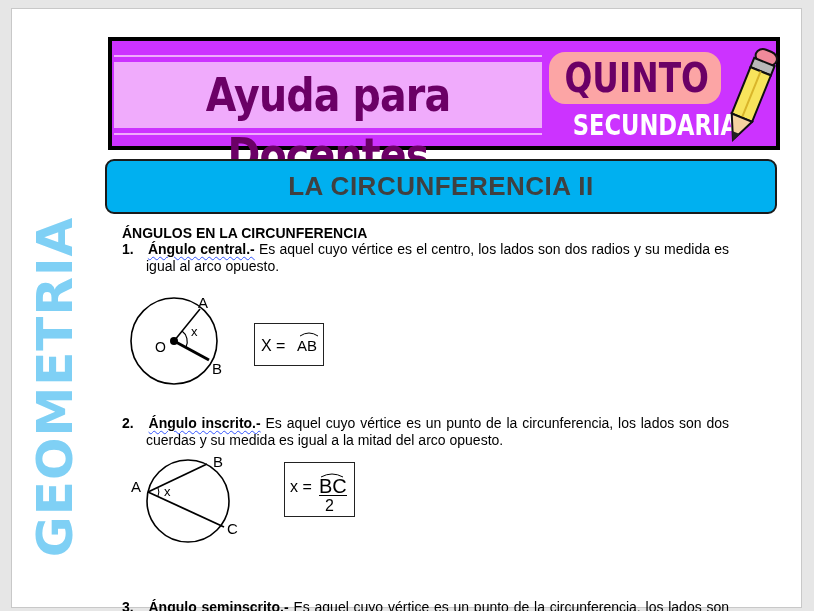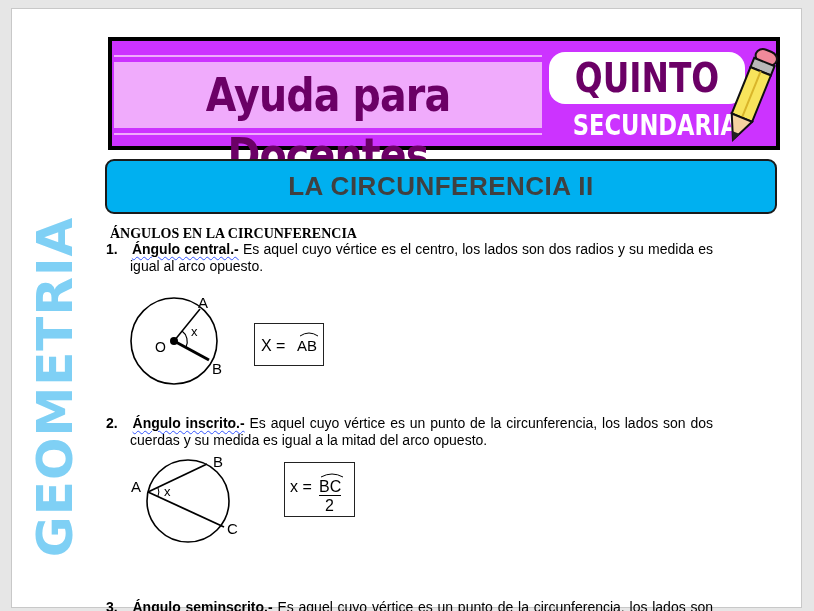--- a/index.html
+++ b/index.html
@@ -5,31 +5,31 @@
   html, body { margin:0; padding:0; }
   body { width:814px; height:611px; background:#e6e6e6; position:relative; overflow:hidden; font-family:"Liberation Sans", sans-serif; }
   .page { position:absolute; left:11px; top:8px; width:791px; height:600px; background:#ffffff; border:1px solid #c8c8c8; box-sizing:border-box; }
   .banner { position:absolute; left:108px; top:37px; width:672px; height:113px; background:#000; }
   .banner-inner { position:absolute; left:4px; top:4px; right:4px; bottom:4px; background:#cc33ff; }
   .strip { position:absolute; left:2px; top:14px; width:428px; height:80px; background:#f0abfc; }
   .strip .line { position:absolute; left:0; right:0; height:5px; background:#cc33ff; }
   .strip .line.t { top:2px; }
   .strip .line.b { bottom:2px; }
   .ayuda { position:absolute; left:0; right:0; top:10px; text-align:center; font-family:"DejaVu Sans", sans-serif; font-weight:bold; font-size:46px; color:#6b0066; letter-spacing:-1px; transform:scaleX(0.86); transform-origin:center; line-height:60px; }
-  .quinto-box { position:absolute; left:437px; top:11px; width:172px; height:52px; background:#ffffff; border-radius:16px;padding-left:24px; }
+  .quinto-box { position:absolute; left:437px; top:11px; width:172px; height:52px; background:#fca5a5; border-radius:16px; }
   .quinto { position:absolute; left:0; right:0; top:0; text-align:center; font-family:"DejaVu Sans", sans-serif; font-weight:bold; font-size:40px; color:#6b0066; line-height:52px; transform:scaleX(0.82); }
   .secundaria { position:absolute; left:442px; top:66px; width:170px; text-align:center; font-family:"DejaVu Sans", sans-serif; font-weight:bold; font-size:29px; color:#fff; line-height:36px; transform:scaleX(0.78); transform-origin:center; }
   .pencil { position:absolute; left:610px; top:2px; width:56px; height:104px; }
   .title-box { position:absolute; left:105px; top:159px; width:672px; height:55px; background:#00b0f0; border:2px solid #1a1a1a; border-radius:9px; box-sizing:border-box; }
   .title { position:absolute; left:0; right:0; top:0; text-align:center; font-weight:bold; color:#404040; font-size:26px; line-height:51px; letter-spacing:0.5px; }
   .side { position:absolute; left:20px; top:222px; width:70px; height:330px; }
   .side span { position:absolute; left:50%; top:50%; transform:translate(-50%,-50%) rotate(-90deg); font-family:"DejaVu Sans", sans-serif; font-weight:bold; font-size:50px; color:#7fd0f5; white-space:nowrap; letter-spacing:1px; }
   .content { position:absolute; left:106px; top:223px; width:607px; font-size:14px; color:#000; line-height:17px; }
   .h { font-weight:bold; font-size:14px; }
-  .item { position:absolute; left:0; width:607px; text-align:justify; }
+  .item { position:absolute; left:16px; width:607px; text-align:justify; }
   .item .num { font-weight:bold; position:absolute; left:0; top:0; }
   .item .body { margin-left:0; text-indent:24px; }
   .term { font-weight:bold; }
   .squig { text-decoration:underline wavy; text-decoration-thickness:1px; text-underline-offset:2px; }
   .sq-blue { text-decoration-color:#3355ff; }
   .sq-red { text-decoration-color:#e02020; }
   .diagram { position:absolute; }
   .fbox { position:absolute; border:1px solid #222; background:#fff; font-size:16px; }
 </style>
 </head>
@@ -63,21 +63,21 @@
 
 <div class="title-box">
   <div class="title">LA CIRCUNFERENCIA II</div>
 </div>
 
 <div class="side">
   <span>GEOMETRIA</span>
 </div>
 
 <div class="content">
-  <div class="h" style="position:absolute;left:4px;top:2px;font-family:Liberation Serif, serif;">ÁNGULOS EN LA CIRCUNFERENCIA</div>
+  <div class="h" style="position:absolute;left:16px;top:2px;">ÁNGULOS EN LA CIRCUNFERENCIA</div>
 
   <div class="item" style="top:18px;">
     <div class="body" style="text-indent: 0px; padding-left: 24px;">
       <span class="num" style="position: static; margin-left: -24px; margin-right: 10px;">1.</span>
       <span class="term squig sq-blue">Ángulo central.-</span> 
       <span>Es aquel cuyo vértice es el centro, los lados son dos radios y su medida es igual al arco opuesto.</span>
     </div>
   </div>
 
   <div class="item" style="top:180px;">
@@ -125,20 +125,20 @@
   <line x1="23" y1="42" x2="99" y2="77" stroke="#000" stroke-width="1.8"></line>
   <path d="M33 38 A10 10 0 0 1 33 46" fill="none" stroke="#000" stroke-width="1"></path>
   <text x="6" y="42" font-family="Liberation Sans, sans-serif" font-size="15">A</text>
   <text x="39" y="46" font-family="Liberation Sans, sans-serif" font-size="13">x</text>
   <text x="88" y="17" font-family="Liberation Sans, sans-serif" font-size="15">B</text>
   <text x="102" y="84" font-family="Liberation Sans, sans-serif" font-size="15">C</text>
 </svg>
 
 <div class="fbox" style="left:284px;top:462px;width:69px;height:53px;">
   <span style="position:absolute;left:5px;top:15px;font-size:16px;">x =</span>
-  <span style="position:absolute;left:34px;top:15px;font-size:16px;border-bottom:1.5px solid #000;line-height:17px;">
+  <span style="position:absolute;left:34px;top:15px;font-size:20px;border-bottom:1.5px solid #000;line-height:17px;">
     <svg style="position:absolute;left:1px;top:-6px;" width="24" height="6">
         <path d="M1 5 Q12 -1 23 5" fill="none" stroke="#000" stroke-width="1"></path>
       </svg>
     <span>BC</span>
   </span>
   <span style="position:absolute;left:40px;top:34px;font-size:16px;">2</span>
 </div>
 
 </body></html>

